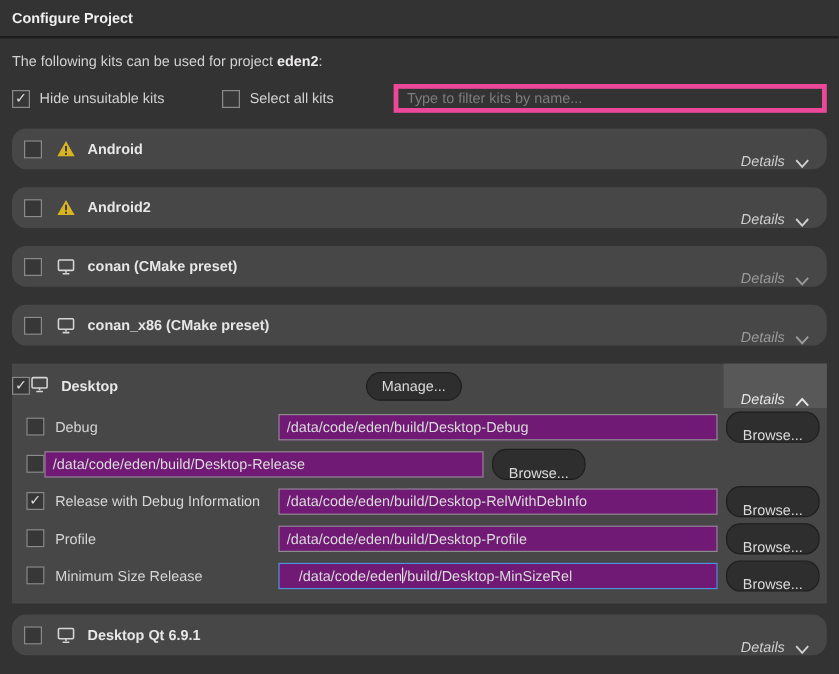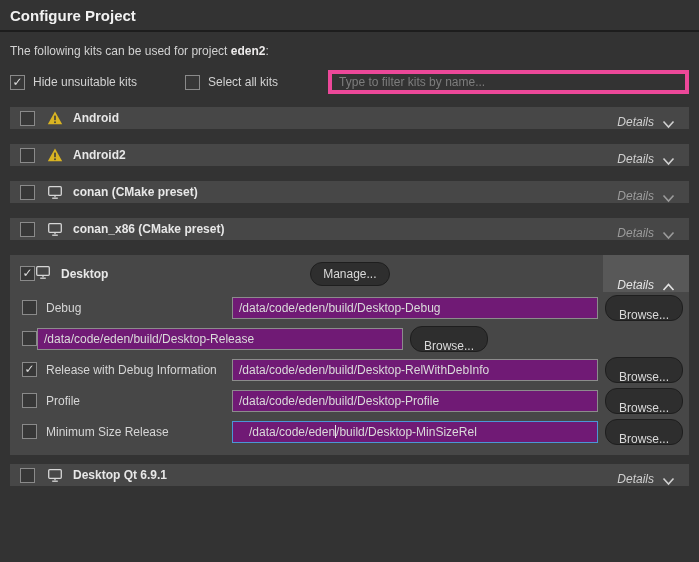--- a/index.html
+++ b/index.html
@@ -5,52 +5,52 @@
   * { margin:0; padding:0; box-sizing:border-box; }
   html,body { background:#333333; }
   .page {
     position:relative; width:699px; height:562px;
     background:#333333; overflow:hidden;
     font-family:"Liberation Sans","DejaVu Sans",sans-serif;
     font-size:12px; color:#d2d2d2;
   }
   
   .hdr { height:32px; border-bottom:2px solid #1d1d1d; display:flex; align-items:center; padding:0 10px; }
-  .hdr-title { font-size:15px; font-weight:bold; color:#f1f1f1; }
+  .hdr-title { font-size:12px; font-weight:bold; color:#f1f1f1; }
   .intro { margin:12px 10px 0 10px; height:16px; color:#d2d2d2; }
   .intro b { color:#eceaea; }
   
   .toolbar { margin:10px 10px 0 10px; display:flex; align-items:center; height:24px;gap:32px; }
   .cbgroup { display:flex; align-items:center; cursor:default; }
   .cbgroup + .cbgroup { margin-left:16px; }
   .cb {
     width:15px; height:15px; border:1px solid #8a8a8a; background:#373737;
     display:inline-flex; align-items:center; justify-content:center; flex:0 0 auto;
   }
   .cb.checked::after { content:"✓"; color:#dedede; font-size:12px; line-height:1; margin-top:-1px; }
   .cbgroup .cb-label { margin-left:8px; }
   .filter-input {
     flex:1; margin-left:18px; height:24px; background:#333333;
     border:4px solid #ec4899; color:#d8d8d8; padding:0 7px; font:inherit; outline:none;
   }
   .filter-input::placeholder { color:#7d7d7d; }
   
   .kitlist { margin-top:13px; }
   .kit-row {
-    margin:0 10px 15px 10px; height:22px; background:#474747;
-    display:flex; align-items:center; padding-left:10px;
+    margin:0 10px 15px 10px; height:34px; background:#474747;
+    display:flex; align-items:center; padding-left:10px;border-radius:12px;
   }
   .kit-row .kicon { margin-left:12px; width:16px; height:16px; display:inline-flex; }
   .kit-name { margin-left:10px; font-weight:bold; color:#e7e7e7; }
   .details { margin-left:auto; display:flex; align-items:flex-end; gap:8px; padding:0 14px; height:100%; color:#cfcfcf; cursor:pointer;font-style:italic; }
   .details.dim { color:#9b9b9b; }
   .details svg { display:block; }
   
   .panel { margin:0 10px 9px 10px; background:#474747; padding-bottom:8px; }
-  .panel-hdr { height:37px; display:flex; align-items:center; padding-left:10px; }
+  .panel-hdr { height:37px; display:flex; align-items:center; padding-left:0; }
   .btn {
     height:24px; background:#2e2e2e; border:1px solid #1e1e1e; border-radius:12px;
     color:#dadada; font:inherit; padding:0 12px; cursor:pointer;
   }
   .manage-btn { margin-right:12px; }
   .details.open { background:#585858; color:#e3e3e3; }
   .cfg-row { display:flex; align-items:center; height:31px; padding:0 6px 0 12px; }
   .cfg-label { margin-left:9px; width:186px; color:#d6d6d6; }
   .path-field {
     width:366px; height:22px; background:#701a75; border:1px solid #8c8c8c;

